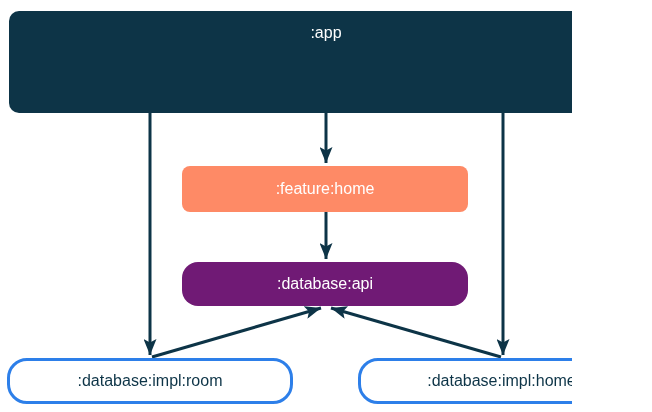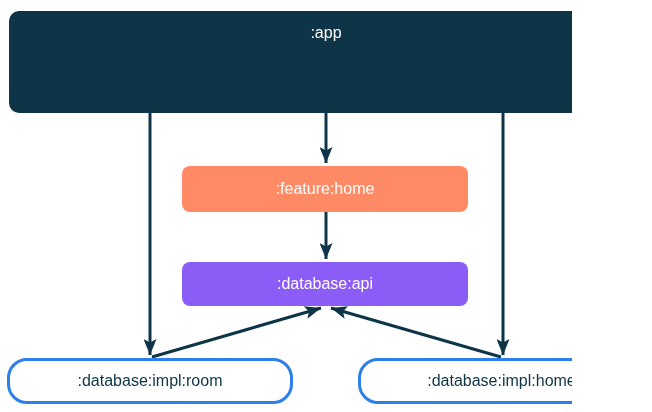--- a/index.html
+++ b/index.html
@@ -81,23 +81,23 @@
   .node-feature-home {
     left: 182px; top: 166px;
     width: 286px; height: 46px;
     background: #fe8a66;
     color: #ffffff;
     border-radius: 8px;
   }
   .node-database-api {
     left: 182px; top: 262px;
     width: 286px; height: 44px;
-    background: #8b5cf6;
+    background: #701a75;
     color: #ffffff;
-    border-radius: 8px;
+    border-radius: 16px;
   }
   .node-impl {
     top: 358px;
     height: 46px;
     background: #ffffff;
     border: 3px solid #2d7fe9;
     color: #0d3447;
     border-radius: 20px;
   }
   .node-impl-room { left: 7px;  width: 286px; }

